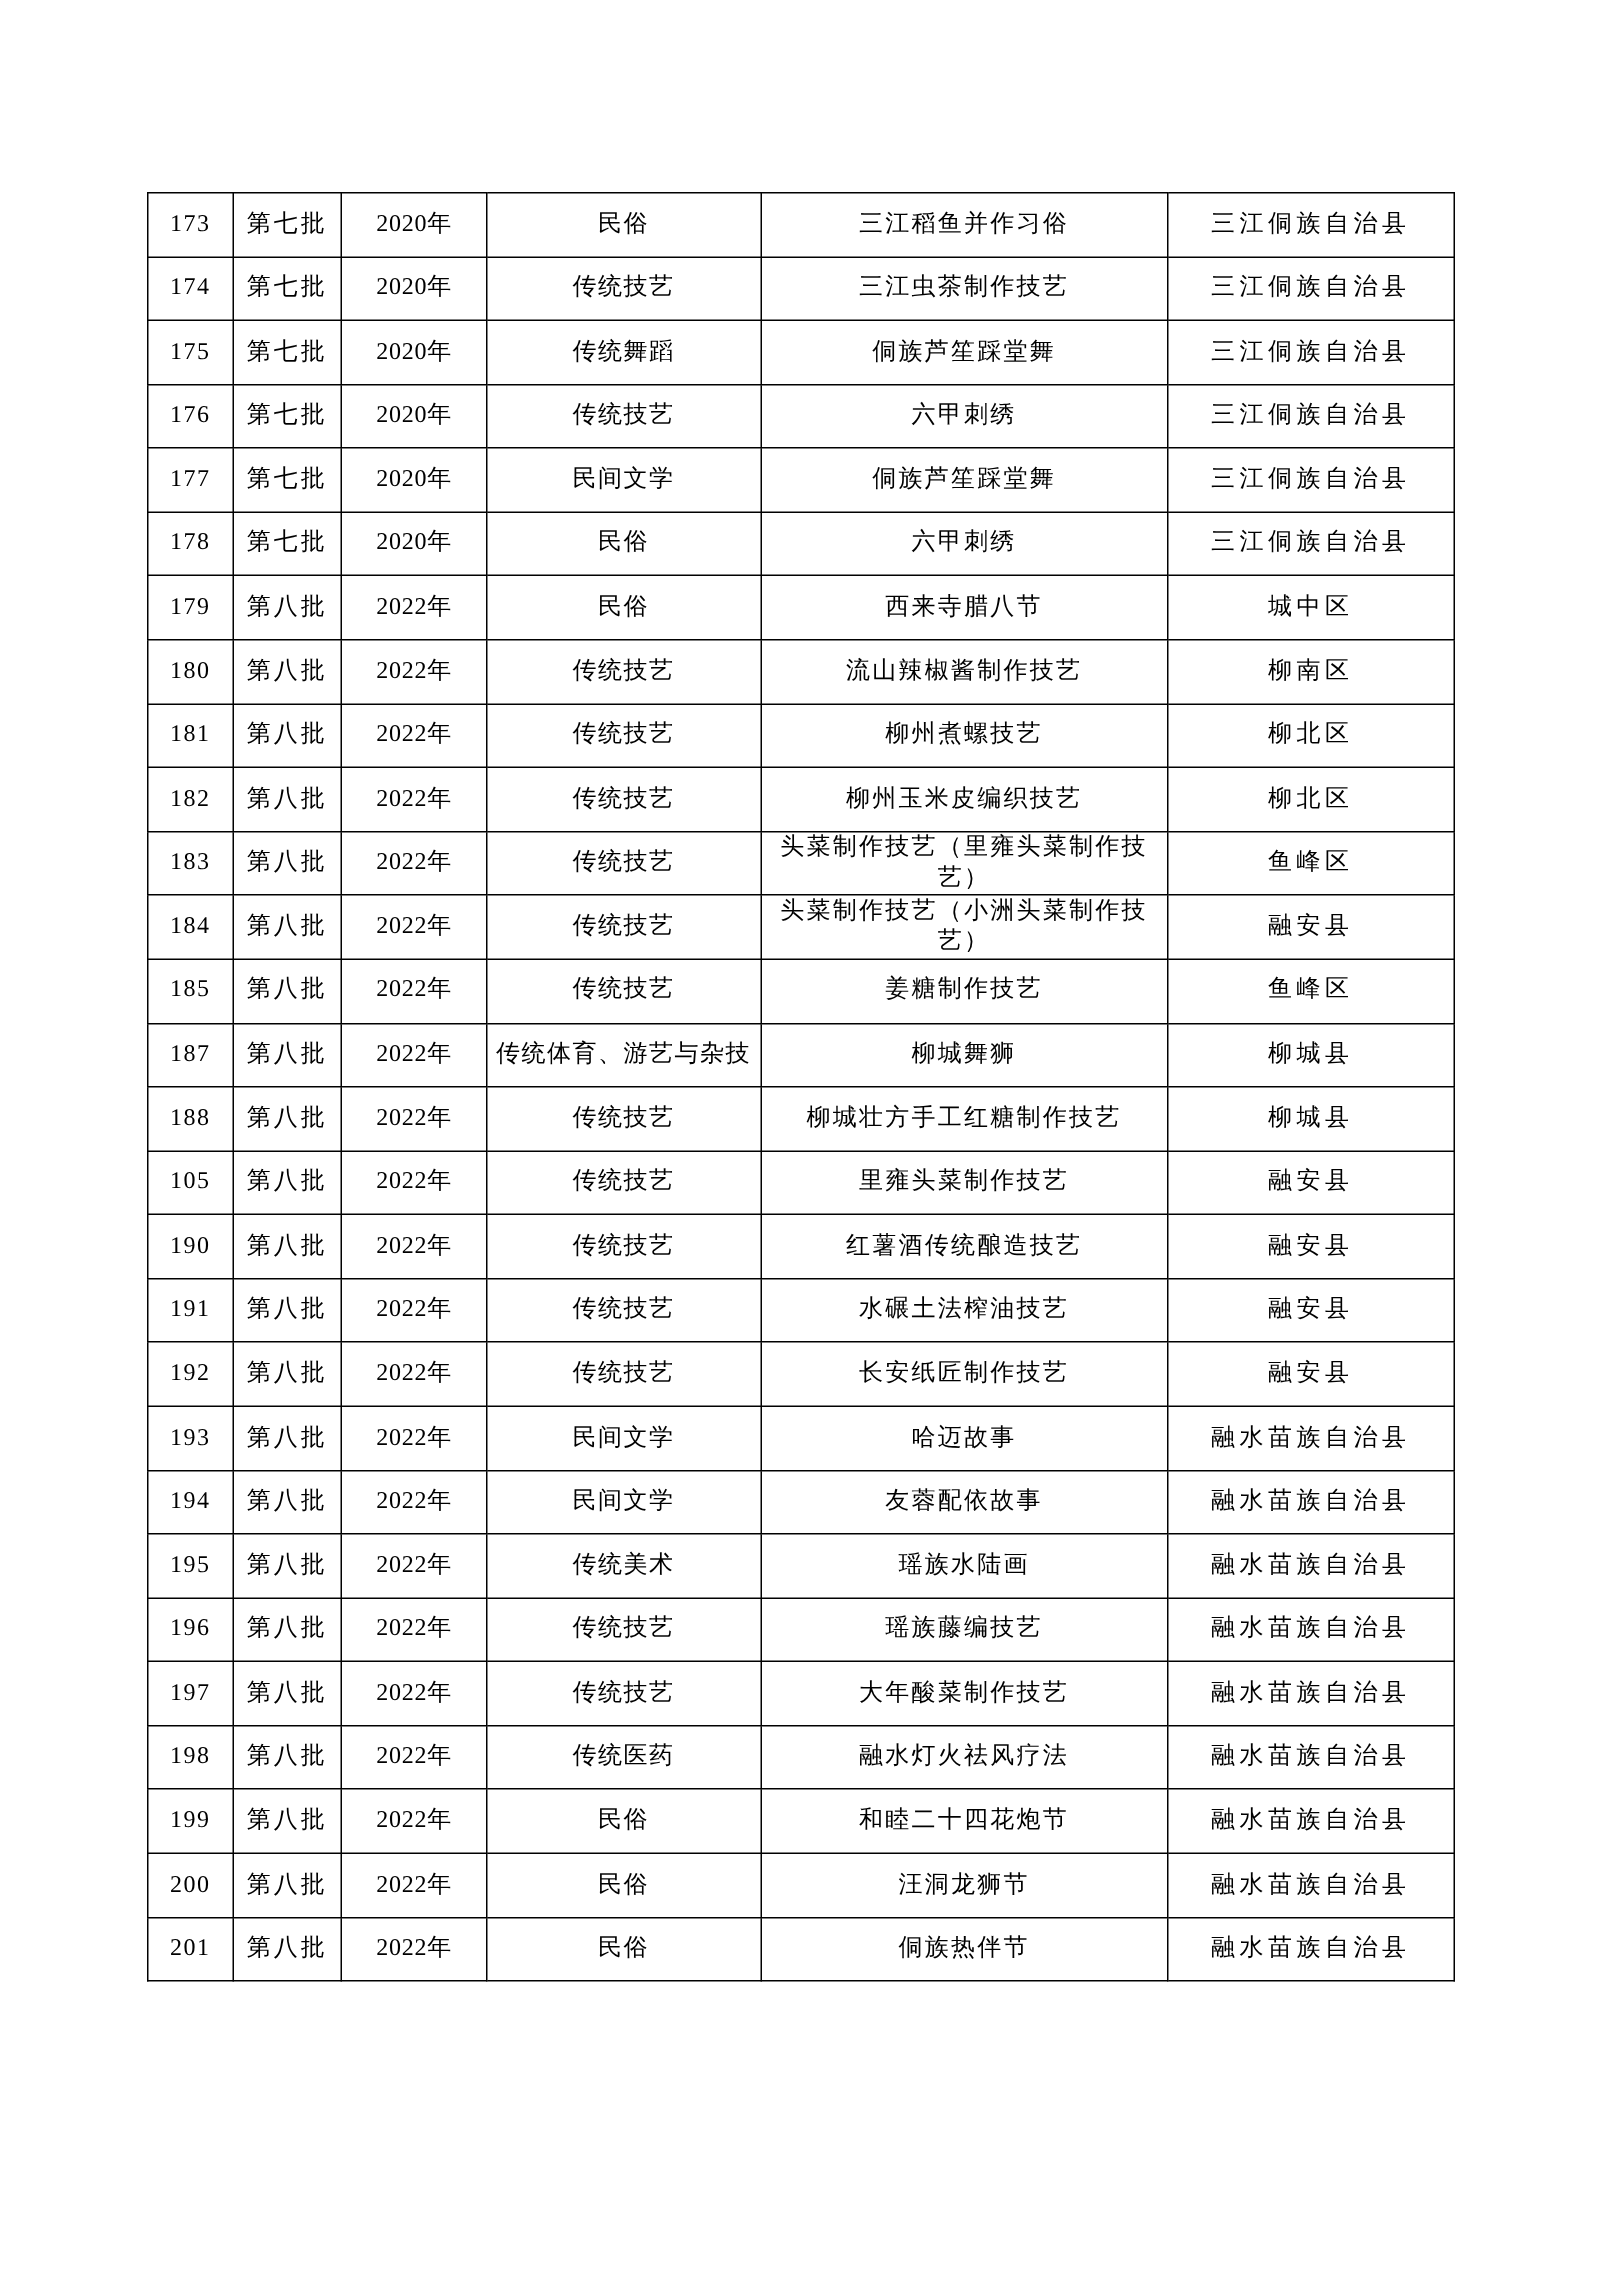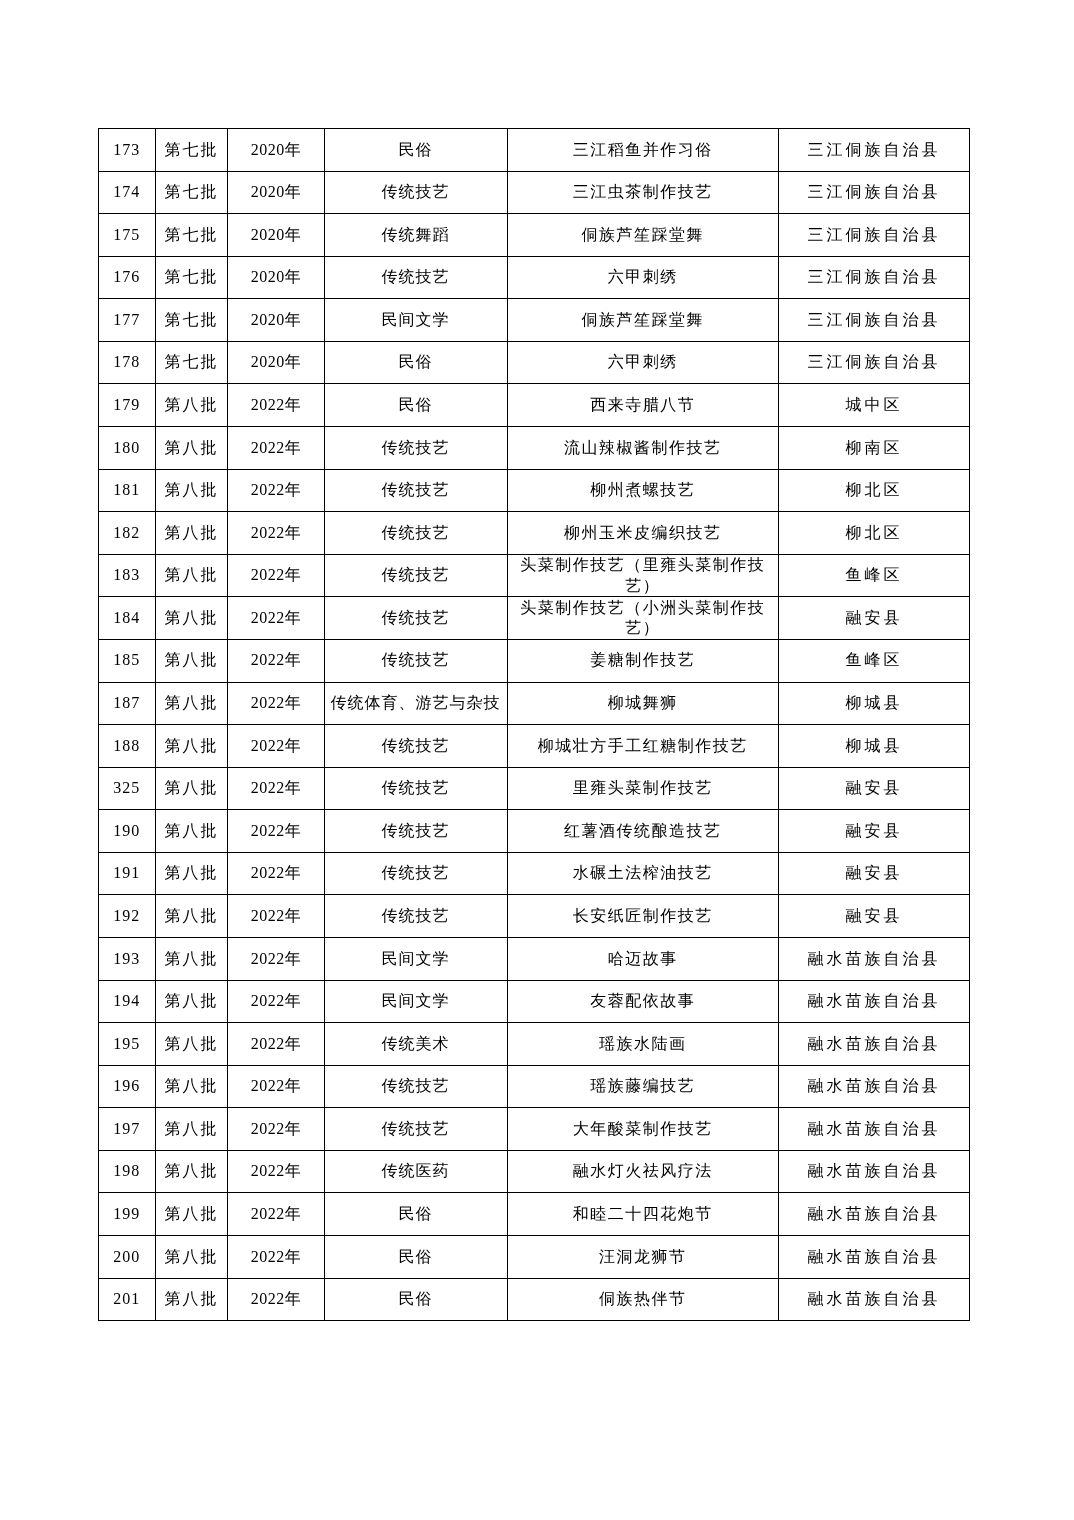--- a/index.html
+++ b/index.html
@@ -187,21 +187,21 @@
   <tr>
     <td class="col-no">188</td>
     <td class="col-batch">第八批</td>
     <td class="col-year">2022年</td>
     <td class="col-category">传统技艺</td>
     <td class="col-name">柳城壮方手工红糖制作技艺</td>
     <td class="col-region">柳城县</td>
   </tr>
 
   <tr>
-    <td class="col-no">325</td>
+    <td class="col-no">105</td>
     <td class="col-batch">第八批</td>
     <td class="col-year">2022年</td>
     <td class="col-category">传统技艺</td>
     <td class="col-name">里雍头菜制作技艺</td>
     <td class="col-region">融安县</td>
   </tr>
 
   <tr>
     <td class="col-no">190</td>
     <td class="col-batch">第八批</td>

